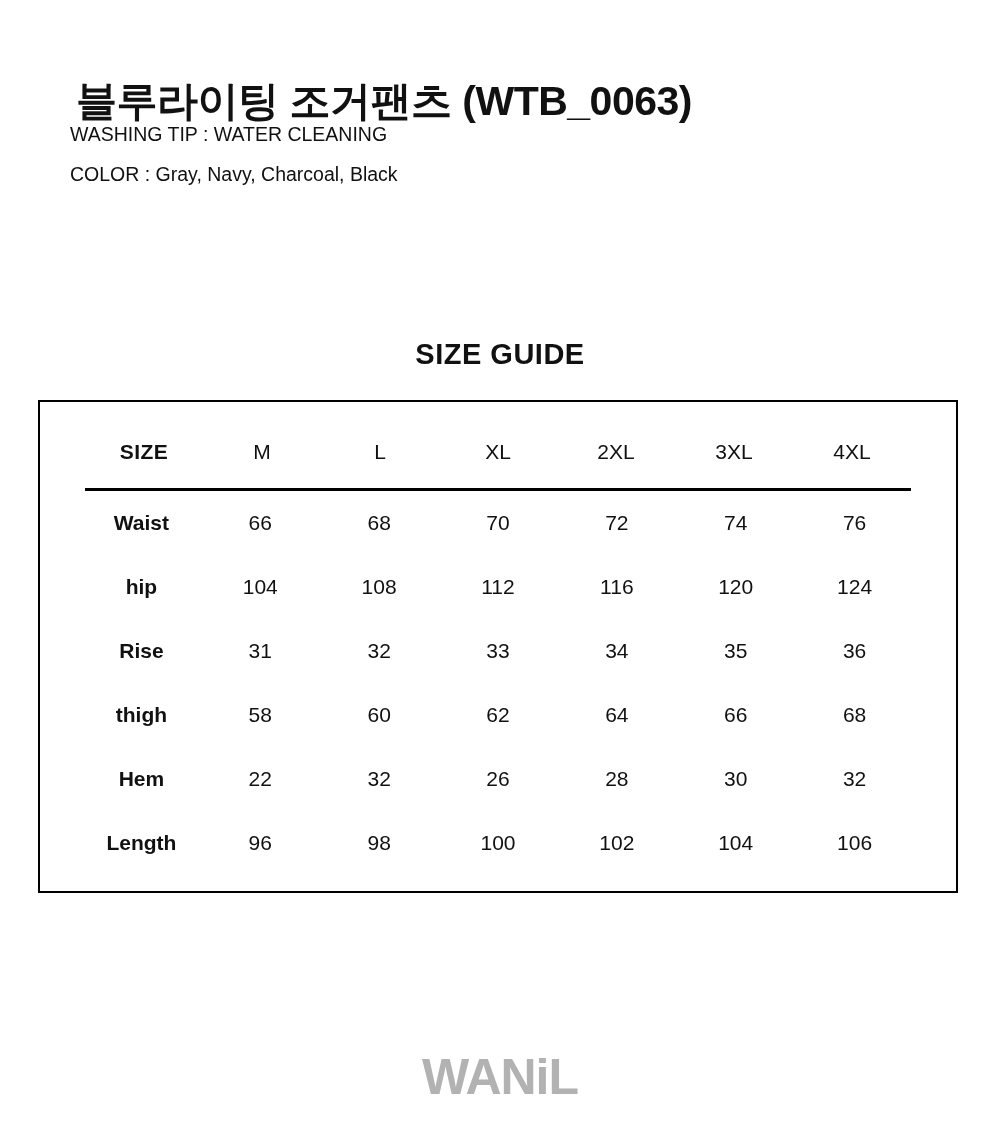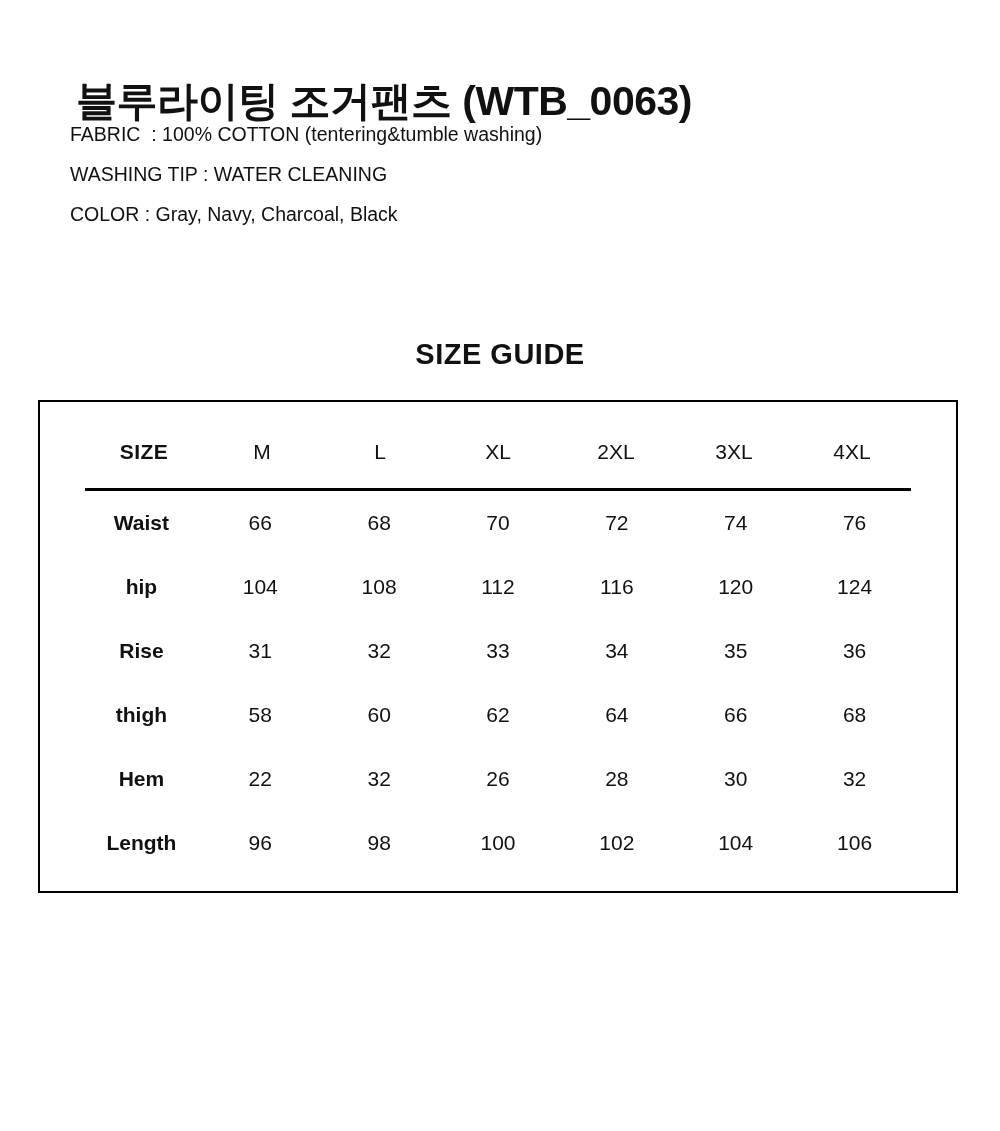--- a/index.html
+++ b/index.html
@@ -116,21 +116,20 @@
   }
 </style>
 </head>
 <body>
 
 <div class="page">
 
   <h1 class="product-title">블루라이팅 조거팬츠 (WTB_0063)</h1>
 
   <div class="product-info">
-    <p>FABRIC  : 100% COTTON (tentering&amp;tumble washing)</p>
     <p>WASHING TIP : WATER CLEANING</p>
     <p>COLOR : Gray, Navy, Charcoal, Black</p>
   </div>
 
   <h2 class="size-guide-heading">SIZE GUIDE</h2>
 
   <div class="size-table-box">
     <div class="size-table-header" id="table-header">
         <div class="th size-label">SIZE</div>
         <div class="th">M</div>
@@ -192,14 +191,15 @@
           <div class="td">96</div>
           <div class="td">98</div>
           <div class="td">100</div>
           <div class="td">102</div>
           <div class="td">104</div>
           <div class="td">106</div>
         </div>
       </div>
   </div>
 
+  <div class="brand-logo" style="color: rgb(178, 178, 178);">WANiL</div>
 
 </div>
 
 </body></html>

